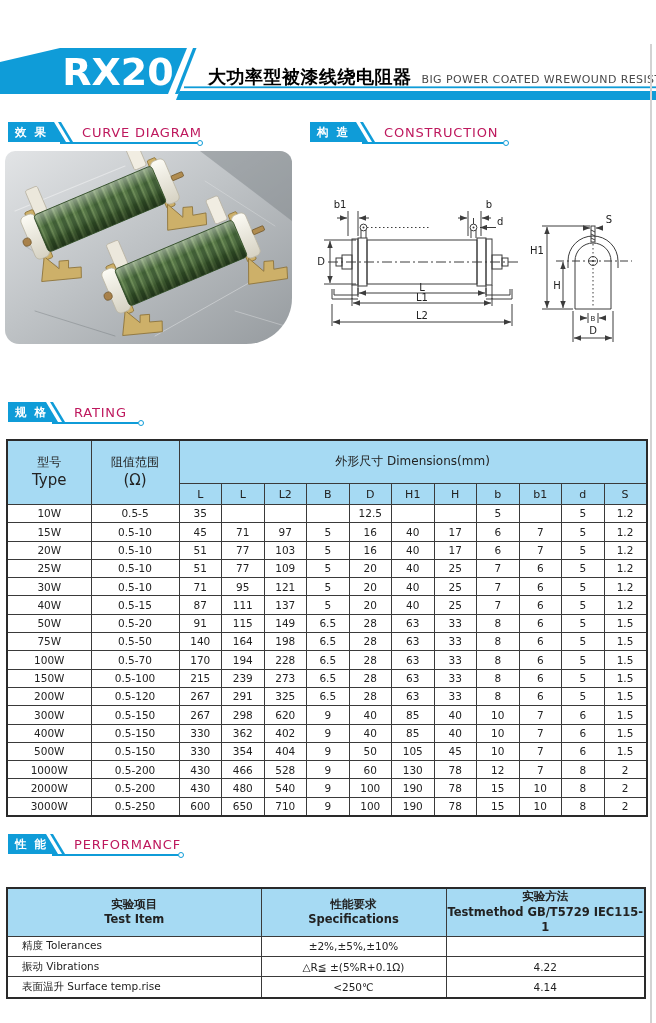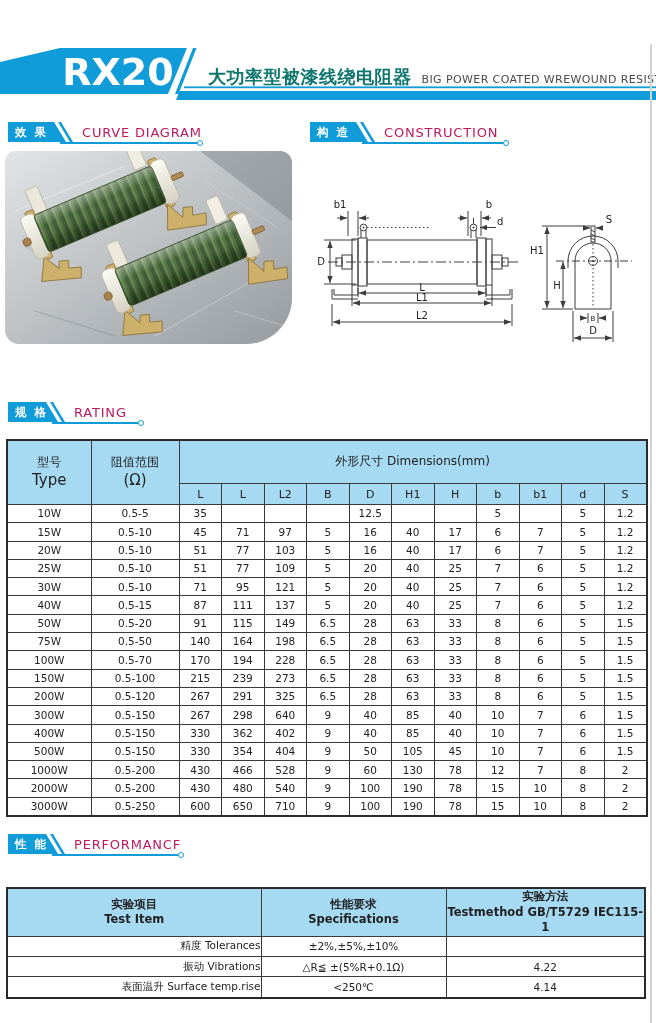--- a/index.html
+++ b/index.html
@@ -8,21 +8,21 @@
     --bar:#8ed4f0;
   }
   html,body{margin:0;padding:0;}
   body{font-family:"DejaVu Sans","Liberation Sans",sans-serif;background:#fff;}
   #page{position:relative;width:656px;height:1023px;background:#fff;overflow:hidden;margin-top:44px;}
 
   
   #hdr-svg{position:absolute;left:0;top:0;}
   .blue-fill{fill:var(--blue);}
   #title-wrap{position:absolute;left:208px;top:21px;display:flex;align-items:baseline;white-space:nowrap;}
-  #title-cn{font-size:18px;font-weight:bold;color:#0f766e;letter-spacing:.5px;}
+  #title-cn{font-size:18px;font-weight:bold;color:#000000;letter-spacing:.5px;}
   #title-en{font-size:11px;color:#4a4a4a;margin-left:10px;letter-spacing:.4px;}
 
   
   .sec{position:absolute;height:22px;}
   .sec .tag{position:absolute;left:0;top:0;width:var(--tw);height:20px;background:var(--blue);
     clip-path:polygon(0 0,calc(100% - 12px) 0,100% 100%,0 100%);
     color:#fff;font-size:11.5px;font-weight:bold;letter-spacing:2px;
     line-height:20px;padding-left:7px;box-sizing:border-box;}
   .sec .sliver{position:absolute;top:0;left:calc(var(--tw) - 8px);width:2.5px;height:20px;
     background:var(--blue);transform:skewX(31deg);transform-origin:top left;}
@@ -47,21 +47,21 @@
     color:#222;font-weight:normal;padding:0;overflow:hidden;}
   table.dtable th{background:var(--hdr);}
   #rating-table{left:6px;top:395px;width:640px;}
   #rating-table thead tr.r1 th{height:42px;font-size:12px;line-height:1.3;}
   #rating-table thead tr.r2 th{height:20px;font-size:11px;}
   #rating-table tbody td{height:17.3px;font-size:10.5px;line-height:1;}
   .hdr-en{font-size:15px;}
   #perf-table{left:6px;top:843px;width:638px;}
   #perf-table thead th{height:38px;font-size:11.5px;line-height:1.35;font-weight:bold;}
   #perf-table tbody td{height:19.4px;font-size:10.5px;}
-  #perf-table tbody td.item{text-align:right;padding-left:14px;}
+  #perf-table tbody td.item{text-align:left;padding-left:14px;}
 
   
   #foot-bar{position:absolute;left:10px;top:1002px;width:635px;height:7px;background:var(--bar);}
   #page-edge{position:absolute;left:650px;top:0;width:1.5px;height:100%;background:#d3d3d3;}
 </style>
 </head>
 <body>
 
 <div id="page">
 
@@ -444,21 +444,21 @@
           <td>8</td>
           <td>6</td>
           <td>5</td>
           <td>1.5</td>
         </tr>
         <tr>
           <td>300W</td>
           <td>0.5-150</td>
           <td>267</td>
           <td>298</td>
-          <td>640</td>
+          <td>620</td>
           <td>9</td>
           <td>40</td>
           <td>85</td>
           <td>40</td>
           <td>10</td>
           <td>7</td>
           <td>6</td>
           <td>1.5</td>
         </tr>
         <tr>

